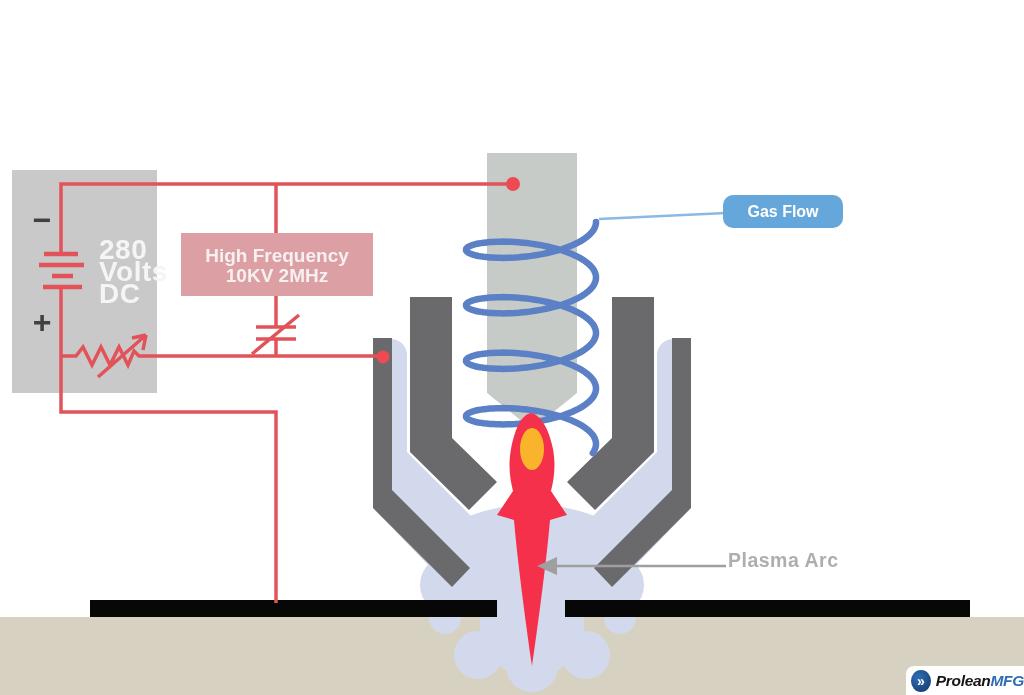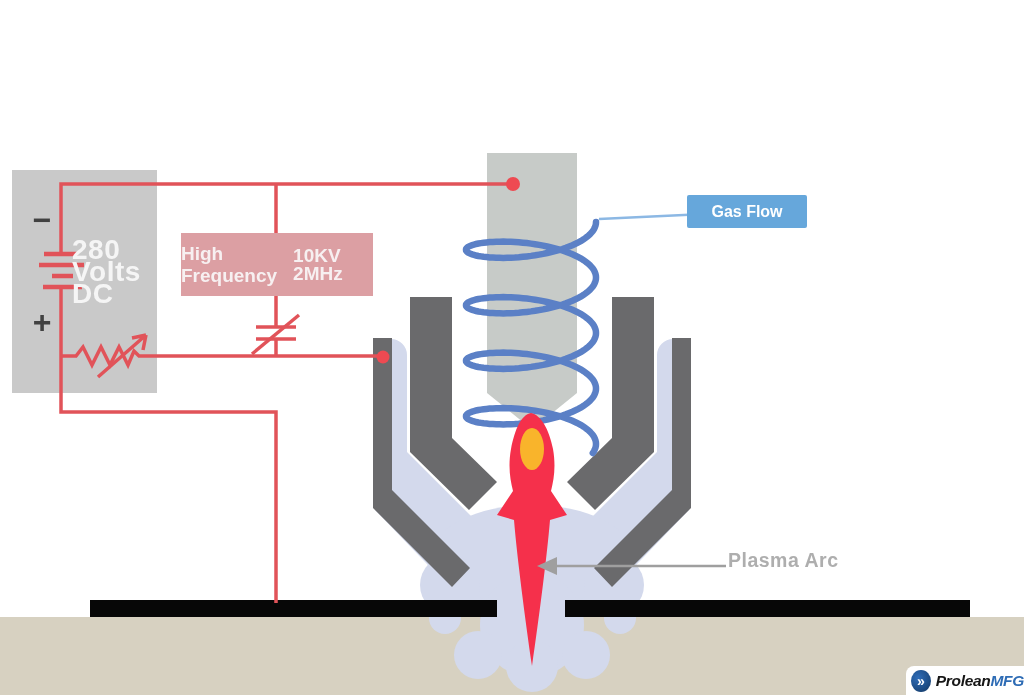--- a/index.html
+++ b/index.html
@@ -12,28 +12,28 @@
   #power-box{left:12px;top:170px;width:145px;height:223px;background:#c9c9c9;z-index:1;}
   #hf-box{left:181px;top:233px;width:192px;height:63px;background:#dc9fa3;z-index:1;}
   
   #diagram-svg{left:0;top:0;width:1024px;height:695px;z-index:2;}
   
   .overlay{z-index:3;}
   #power-negative{left:26px;top:204px;width:32px;height:32px;line-height:32px;text-align:center;
     font-size:32px;font-weight:bold;color:#414141;}
   #power-positive{left:26px;top:305px;width:32px;height:34px;line-height:34px;text-align:center;
     font-size:32px;font-weight:bold;color:#414141;}
-  #power-voltage{left:72px;top:239px;color:#f5f5f5;font-weight:bold;font-size:28px;line-height:22px;
+  #power-voltage{left:99px;top:239px;color:#f5f5f5;font-weight:bold;font-size:28px;line-height:22px;
     letter-spacing:.5px;}
   #power-voltage span{display:block;}
-  #hf-label{left:181px;top:233px;width:192px;height:63px;display:flex;flex-direction:row;
+  #hf-label{left:181px;top:233px;width:192px;height:63px;display:flex;flex-direction:column;
     align-items:center;justify-content:center;color:#f7f0f1;font-weight:bold;}
   #hf-title{font-size:19px;line-height:22px;}
   #hf-value{font-size:19px;line-height:18px;}
-  #gas-box{left:687px;top:195px;width:120px;height:33px;background:#66a7db;border-radius:2px;
+  #gas-box{left:723px;top:195px;width:120px;height:33px;background:#66a7db;border-radius:10px;
     display:flex;align-items:center;justify-content:center;color:#ffffff;font-weight:bold;
     font-size:16px;z-index:3;}
   #plasma-label{left:728px;top:549px;font-size:19.5px;font-weight:bold;color:#aeaeae;
     letter-spacing:.5px;z-index:3;}
   
   #logo-card{left:906px;top:666px;width:118px;height:29px;background:#ffffff;
     border-radius:8px 0 0 0;display:flex;align-items:center;gap:5px;padding-left:5px;
     box-sizing:border-box;z-index:4;}
   #logo-icon{width:22px;height:22px;border-radius:50%;
     background:radial-gradient(circle at 35% 35%, #2f6db8 0%, #1d4d86 60%, #16355e 100%);

